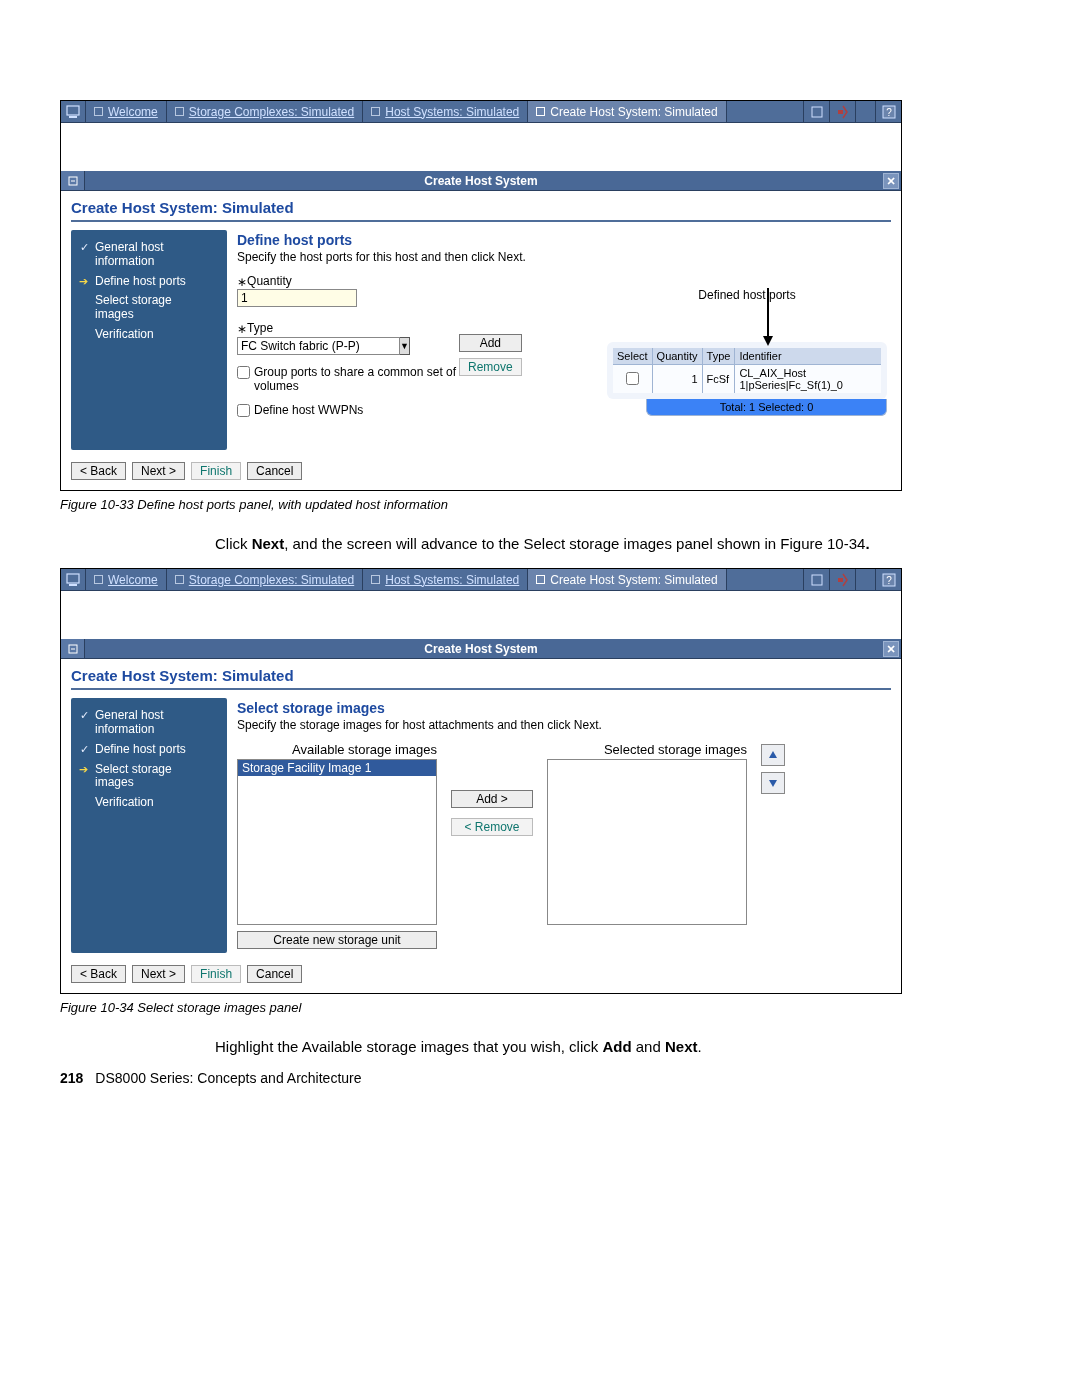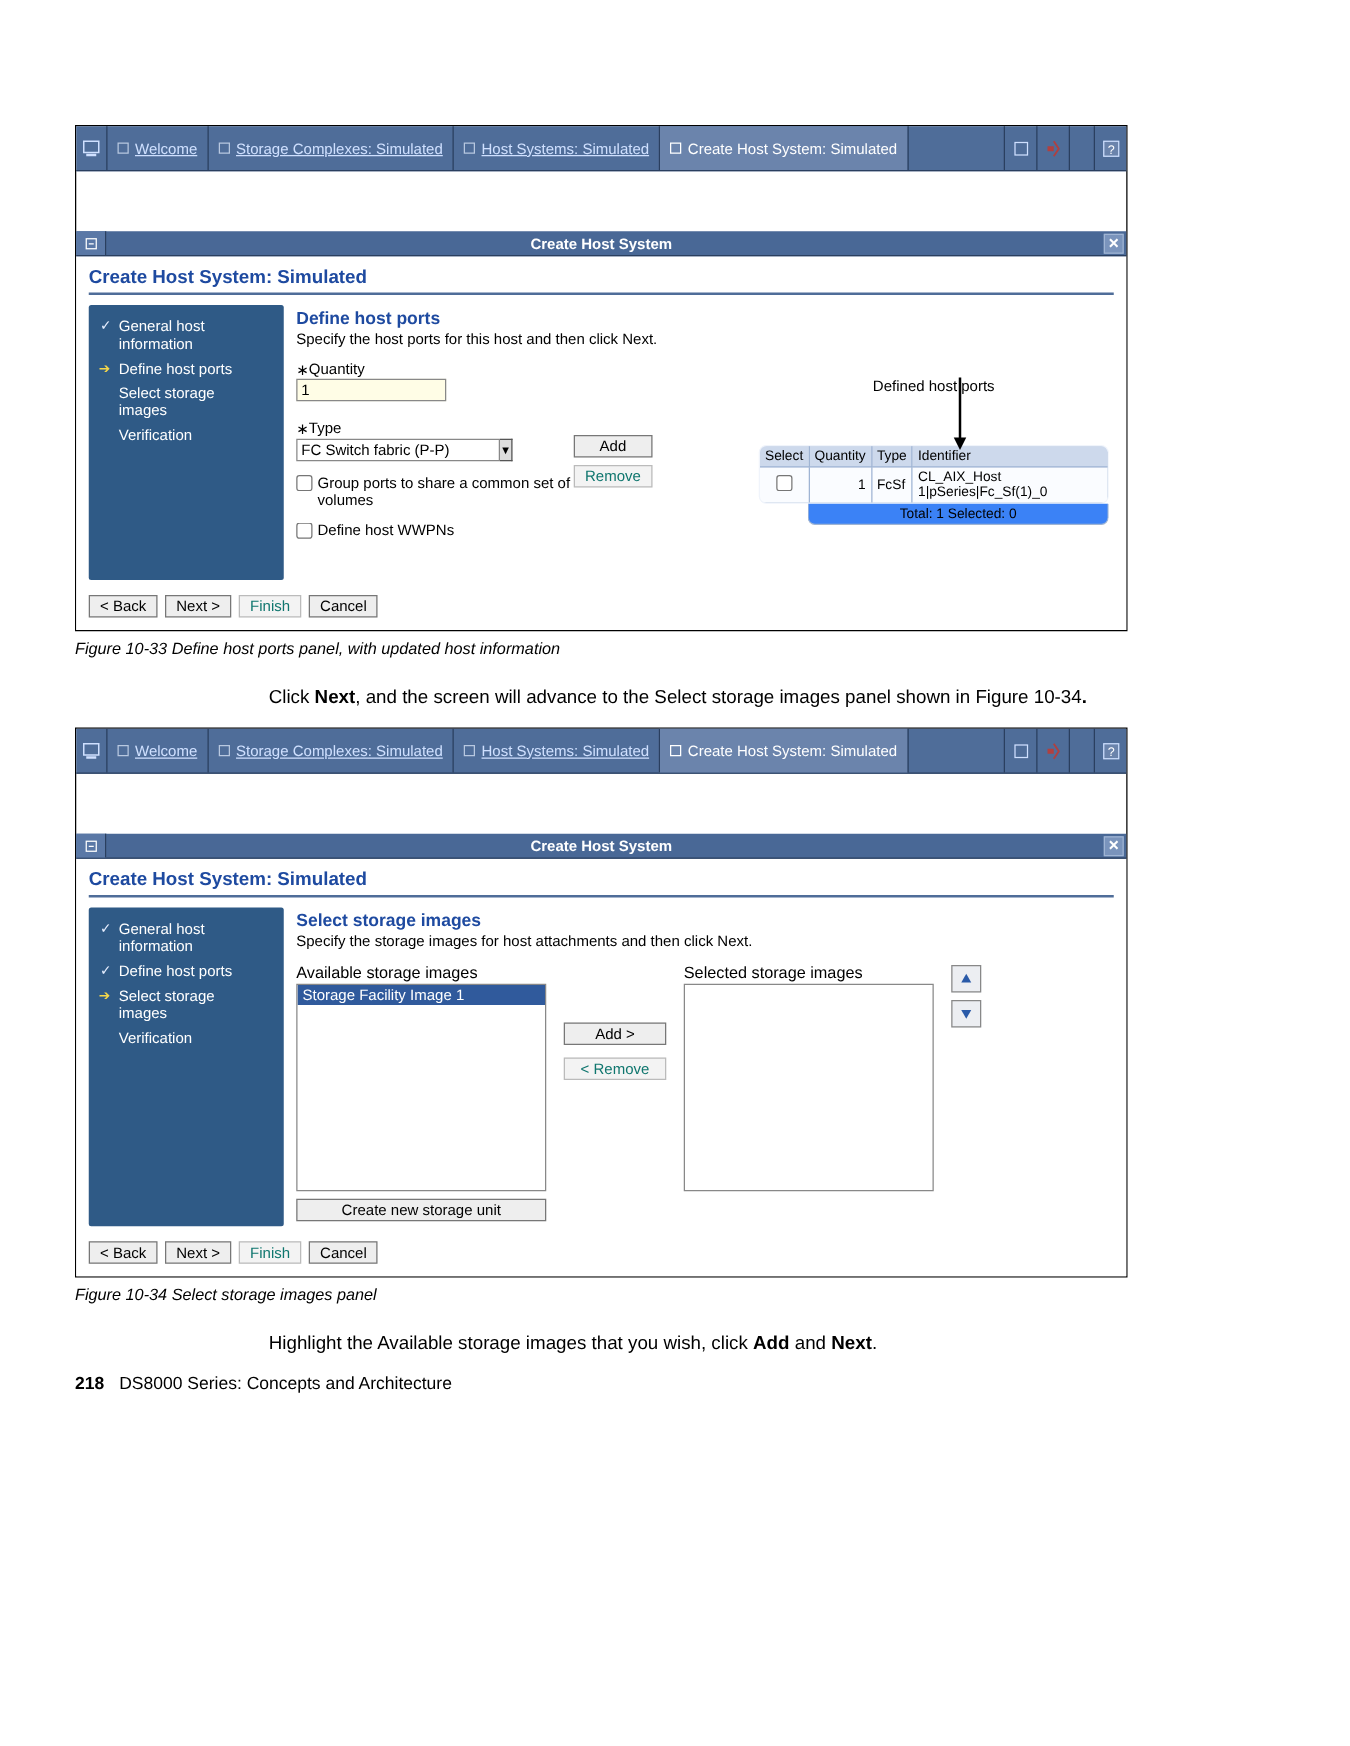--- a/index.html
+++ b/index.html
@@ -7,21 +7,21 @@
   .page { width: 1080px; margin: 0 auto; padding: 100px 60px 60px 60px; position: relative; }
   .para { font-size: 15px; line-height: 1.35; margin: 0 0 14px 155px; max-width: 780px; }
   .para b { font-weight: bold; }
   .caption { font-style: italic; font-size: 13px; margin: 6px 0 22px 0; }
   .footer { position: absolute; left: 60px; bottom: 46px; font-size: 14px; }
   .footer .pn { font-weight: bold; margin-right: 12px; }
 
   
   .shot { border: 1px solid #000; width: 842px; margin: 0 0 4px 0; background: #fff; font-size: 12px; }
   
-  .tabbar { background: #4f6d99; display: flex; align-items: stretch; height: 36px; border-bottom: 1px solid #2a3f5f; }
+  .tabbar { background: #4f6d99; display: flex; align-items: stretch; height: 22px; border-bottom: 1px solid #2a3f5f; }
   .appicon { width: 24px; display:flex; align-items:center; justify-content:center; }
   .appicon svg { width:14px; height:14px; }
   .tab { display:flex; align-items:center; padding: 0 8px; border-left:1px solid #2a3f5f; color:#b8c8e0; white-space:nowrap; }
   .tab.link { text-decoration: underline; color:#cfe0ff; }
   .tab.sel { background:#6b84ac; color:#fff; }
   .tab .sq { display:inline-block; width:9px; height:9px; border:1px solid #b8c8e0; margin-right:5px; }
   .tab.sel .sq { border-color:#fff; }
   .spacer { flex:1; border-left:1px solid #2a3f5f; }
   .tbicon { width:26px; border-left:1px solid #2a3f5f; display:flex; align-items:center; justify-content:center; }
   .tbicon svg { width:14px; height:14px; }
@@ -57,33 +57,33 @@
   .chkrow { font-size:12px; margin-top:10px; display:flex; align-items:flex-start; gap:4px; max-width:250px;}
   .chkrow input { margin-top:1px;}
 
   .btncol { position:absolute; left:232px; top:104px; display:flex; flex-direction:column; gap:6px; }
   .btn { font-size:12px; padding:1px 8px; border:1px solid #777; background:#eee; cursor:pointer; font-family:inherit;}
   .btn.dis { color:#0f766e; background:#f3f3f3; border-color:#bbb; cursor:default;}
 
   .definedbox { position:absolute; right:4px; top:58px; width:280px; }
   .dbttl { font-size:12px; text-align:center; margin-bottom:4px;}
   .arrowdown { position:absolute; right:112px; top:-2px; }
-  .dbtable { width:100%; border:1px solid #14b8a6; background:#f0f4fb; font-size:11px; border-collapse:collapse; border-radius:6px; overflow:hidden;}
+  .dbtable { width:100%; border:6px solid #14b8a6; background:#f0f4fb; font-size:11px; border-collapse:collapse; border-radius:6px; overflow:hidden;}
   .dbtable th { background:#cdd9ec; font-weight:normal; border:1px solid #9fb4d3; padding:2px 4px; text-align:left;}
   .dbtable td { border:1px solid #9fb4d3; padding:2px 4px; background:#fafcff;}
   .dbtable td.c { text-align:center;}
   .dbtable td.r { text-align:right;}
   .dbfoot { border:1px solid #9fb4d3; border-top:0; background:#3b82f6; font-size:11px; padding:2px 6px; text-align:center; border-radius:0 0 6px 6px;margin-left:39px;}
 
   
   .wizbtns { margin-top:8px; display:flex; gap:6px; padding: 4px 0 0 0;}
 
   
   .dualwrap { display:flex; gap:14px; align-items:flex-start; margin-top:8px;}
-  .listhead { font-size:13px; text-align:left; margin-bottom:2px; text-decoration: none;}
+  .listhead { font-size:13px; text-align:right; margin-bottom:2px; text-decoration: none;}
   .listbox { width:200px; height:166px; border:1px solid #888; overflow:auto; background:#fff; }
   .listbox .itm { font-size:12px; color:#fff; background:#305a9c; padding:1px 4px;}
   .midbtns { display:flex; flex-direction:column; gap:10px; margin-top:48px;}
   .sidebtns { display:flex; flex-direction:column; gap:6px; margin-top:2px;}
   .iconbtn { width:24px; height:22px; border:1px solid #888; background:#eceef2; display:flex; align-items:center; justify-content:center;}
   .createbtn { margin-top:6px; width:200px; }
 
 </style>
 </head>
 <body>

